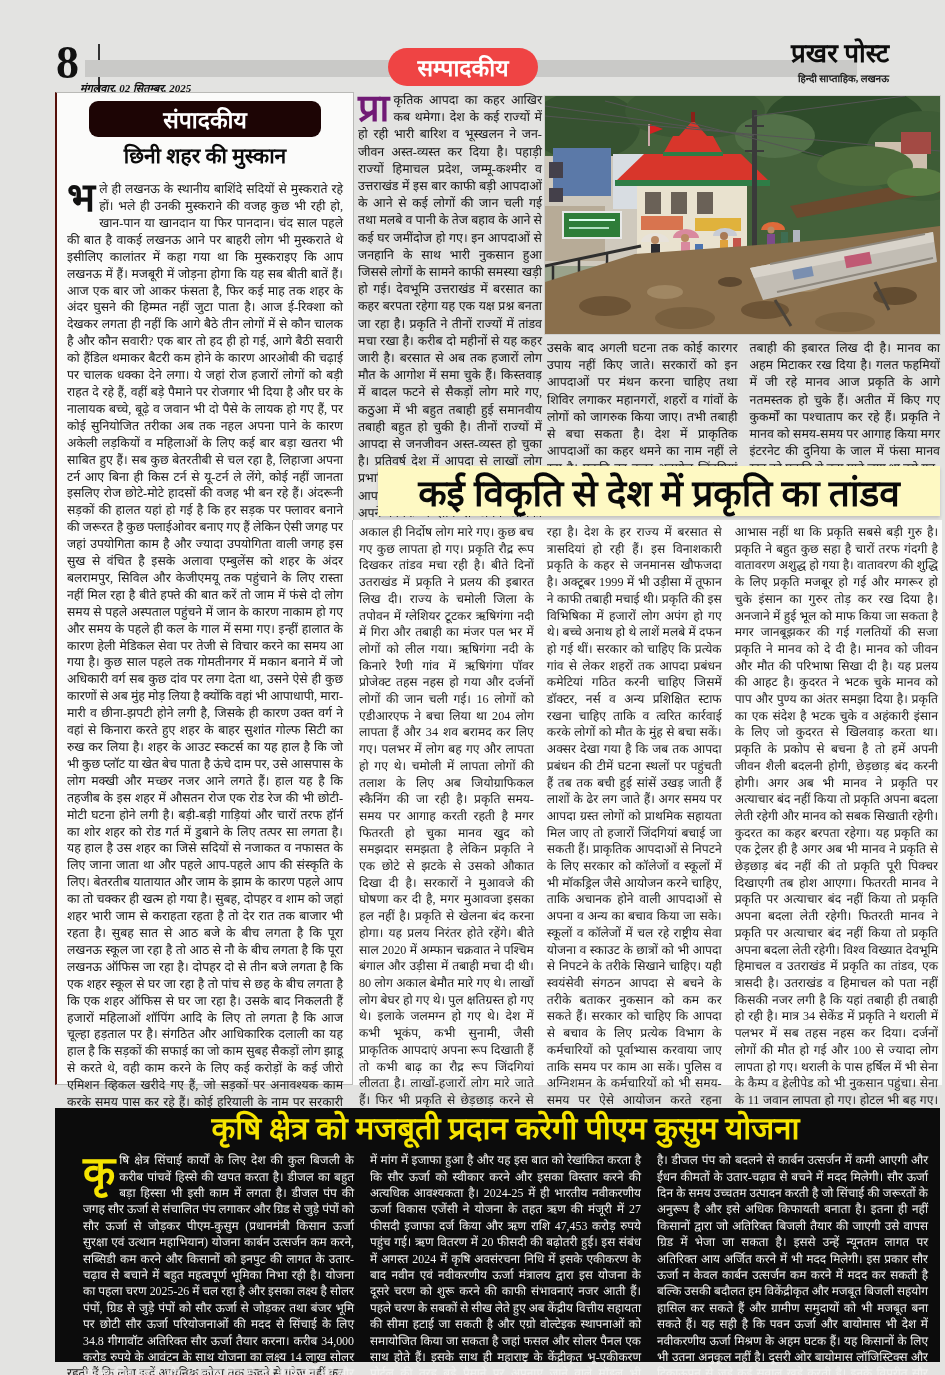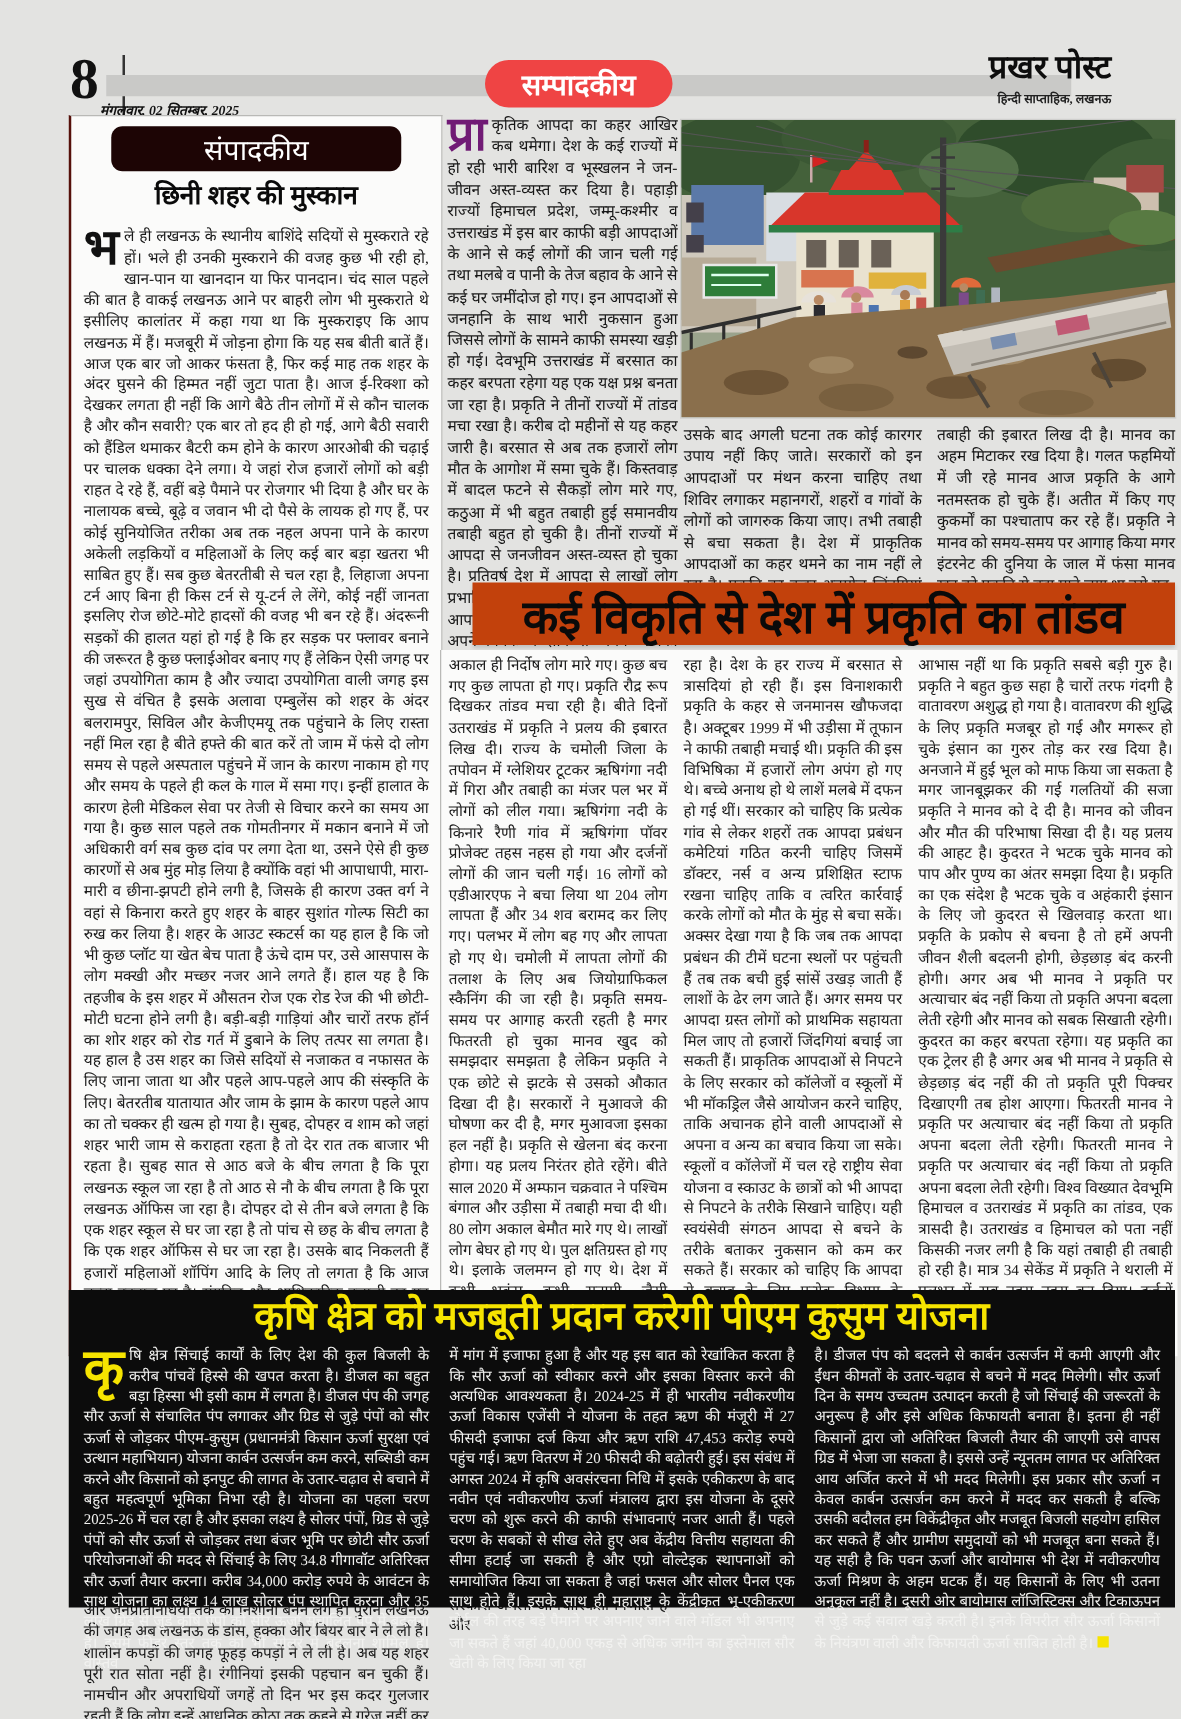--- a/index.html
+++ b/index.html
@@ -29,21 +29,21 @@
 
   
   .ed-panel{
     position:absolute;left:55px;top:92px;width:299px;height:993px;
     background:#fbfbfa;border:1px solid #b9b9b6;border-left:2px solid #55100a;
     box-sizing:border-box;padding:8px 10px 6px 10px;
   }
   .ed-kicker{
     margin:0 22px;height:36px;background:#1d0505;border-radius:9px;
     color:#fff;display:flex;align-items:center;justify-content:center;
-    font-size:23px;font-weight:normal;
+    font-size:23px;font-weight:bold;
   }
   .ed-headline{margin-top:8px;text-align:center;font-size:21px;font-weight:bold;color:#0a0a0a;line-height:1.05;}
   .ed-body{
     margin-top:10px;font-size:12.3px;line-height:16.9px;text-align:justify;color:#1a1a1a;
   }
   .dropcap{float:left;font-weight:bold;line-height:.85;padding-right:4px;}
   .dc-ed{font-size:40px;color:#111;}
   .dc-red{font-size:38px;color:#701a75;}
   .dc-yel{font-size:42px;color:#f6e400;padding-top:3px;}
 
@@ -59,40 +59,40 @@
   .photo svg{display:block;width:100%;height:100%;}
   .under-photo{
     position:absolute;left:547px;top:340px;width:393px;height:122px;
     display:flex;gap:12px;
     font-size:12.4px;line-height:17.2px;text-align:justify;color:#161616;
   }
   .under-photo>div{flex:1;}
 
   .tnd-headline{
     position:absolute;left:378px;top:466px;width:562px;height:50px;
-    background:#c2410c;display:flex;align-items:center;justify-content:center;
+    background:#fef9c3;display:flex;align-items:center;justify-content:center;
     font-size:37px;font-weight:bold;color:#0a0a0a;white-space:nowrap;
     box-shadow:0 2px 3px rgba(0,0,0,.15);
   }
   .tnd-cols{
     position:absolute;left:352px;top:520px;width:590px;height:565px;
     display:flex;gap:13px;background:#fbfbfa;
     border-left:1px solid #b9b9b6;box-sizing:border-box;padding:4px 4px 0 6px;
     font-size:12.2px;line-height:16.7px;text-align:justify;color:#1a1a1a;
   }
   .tnd-cols .c1{width:178px;}
   .tnd-cols .c2{width:178px;}
   .tnd-cols .c3{width:207px;}
   .endmark{display:inline-block;width:9px;height:9px;background:#e2251b;margin-left:4px;vertical-align:baseline;}
   .endmark.yellow{background:#f6e400;}
 
   
   .kusum{
-    position:absolute;left:55px;top:1032px;width:885px;height:254px;
-    background:#0c0c0c;box-sizing:border-box;padding:4px 12px 8px 12px;
+    position:absolute;left:55px;top:1108px;width:885px;height:254px;
+    background:#0c0c0c;box-sizing:border-box;padding:4px 12px 8px 28px;
   }
   .kusum-headline{
     text-align:center;color:#f6e400;font-size:31px;font-weight:bold;line-height:1.1;
   }
   .kusum-cols{
     margin-top:6px;display:flex;gap:16px;color:#f2f2f0;
     font-size:11.9px;line-height:16.4px;text-align:justify;
   }
   .kusum-cols>div{flex:1;}
 </style>

